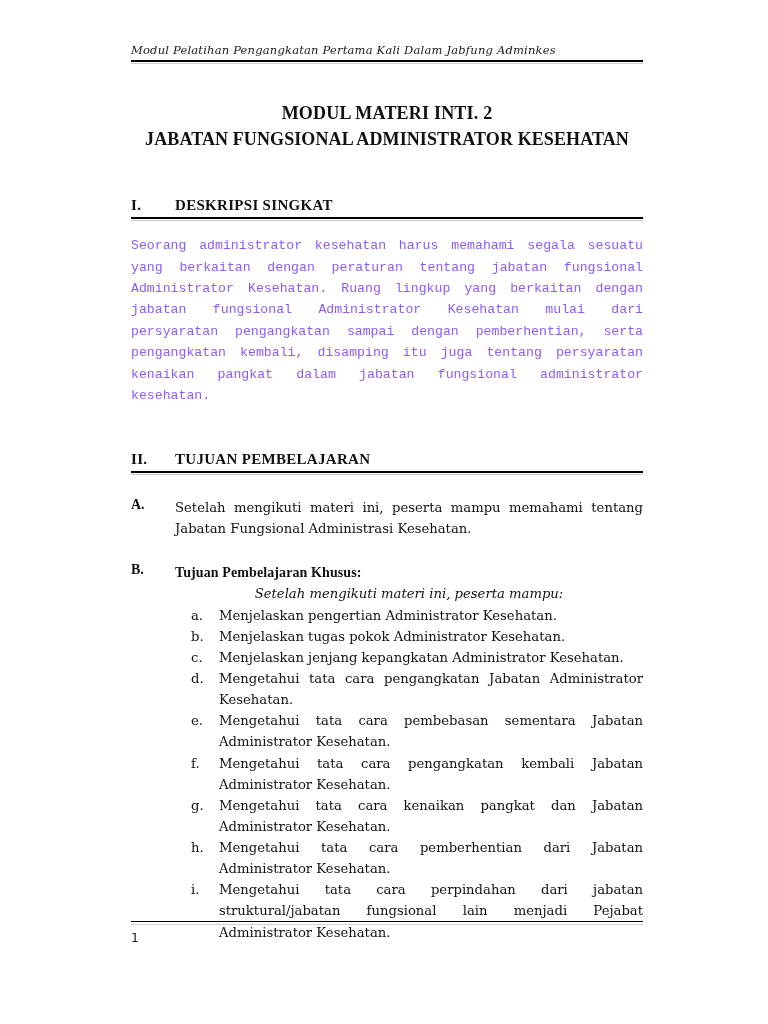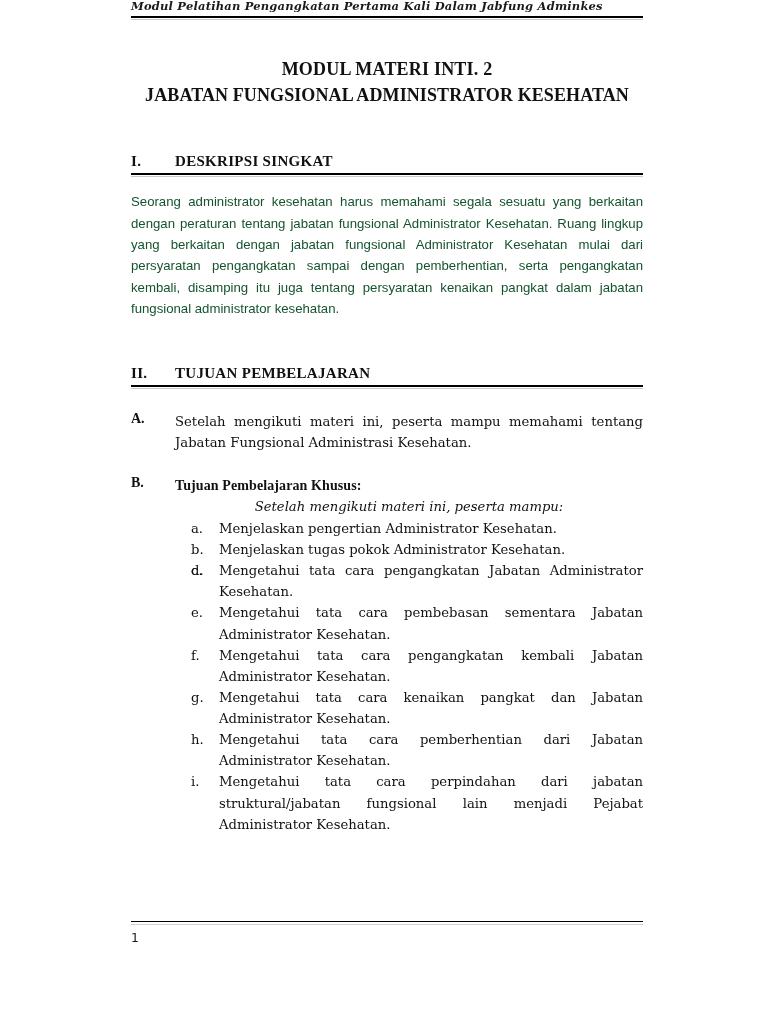--- a/index.html
+++ b/index.html
@@ -27,21 +27,21 @@
   
   .content {
     position: absolute;
     left: 131px;
     top: 0;
     width: 512px;
   }
 
   
   .running-header {
-    font-weight: bold;
+    padding-top: 44px;
   }
   .running-header-text {
     font-family: "DejaVu Serif", "Liberation Serif", serif;
     font-style: italic;
     font-size: 11.5px;
     letter-spacing: 0.2px;
     color: #1a1a1a;
     white-space: nowrap;
     line-height: 1.15;
   }
@@ -87,25 +87,25 @@
     letter-spacing: 0.3px;
   }
   .section-num {
     width: 44px;
     flex: none;
   }
   .section-title { white-space: nowrap; }
 
   
   .body-text {
-    font-family: Liberation Sans, sans-serif;
+    font-family: Liberation Mono, monospace;
     font-size: 13.2px;
     line-height: 1.62;
     text-align: justify;
-    color: #14532d;
+    color: #8b5cf6;
   }
 
   .para-intro {
     margin-top: 14px;
   }
 
   
   .subsec {
     margin-top: 22px;
     position: relative;
@@ -224,20 +224,21 @@
           <li class="letter-item nojustify">
             <span class="marker">a.</span>
             <span>Menjelaskan pengertian Administrator Kesehatan.</span>
           </li>
           <li class="letter-item nojustify">
             <span class="marker">b.</span>
             <span>Menjelaskan tugas pokok Administrator Kesehatan.</span>
           </li>
           <li class="letter-item">
             <span class="marker">c.</span>
+            <span>Menjelaskan jenjang kepangkatan Administrator Kesehatan.</span>
           </li>
           <li class="letter-item">
             <span class="marker">d.</span>
             <span>Mengetahui tata cara pengangkatan Jabatan Administrator Kesehatan.</span>
           </li>
           <li class="letter-item">
             <span class="marker">e.</span>
             <span>Mengetahui tata cara pembebasan sementara Jabatan Administrator Kesehatan.</span>
           </li>
           <li class="letter-item">

